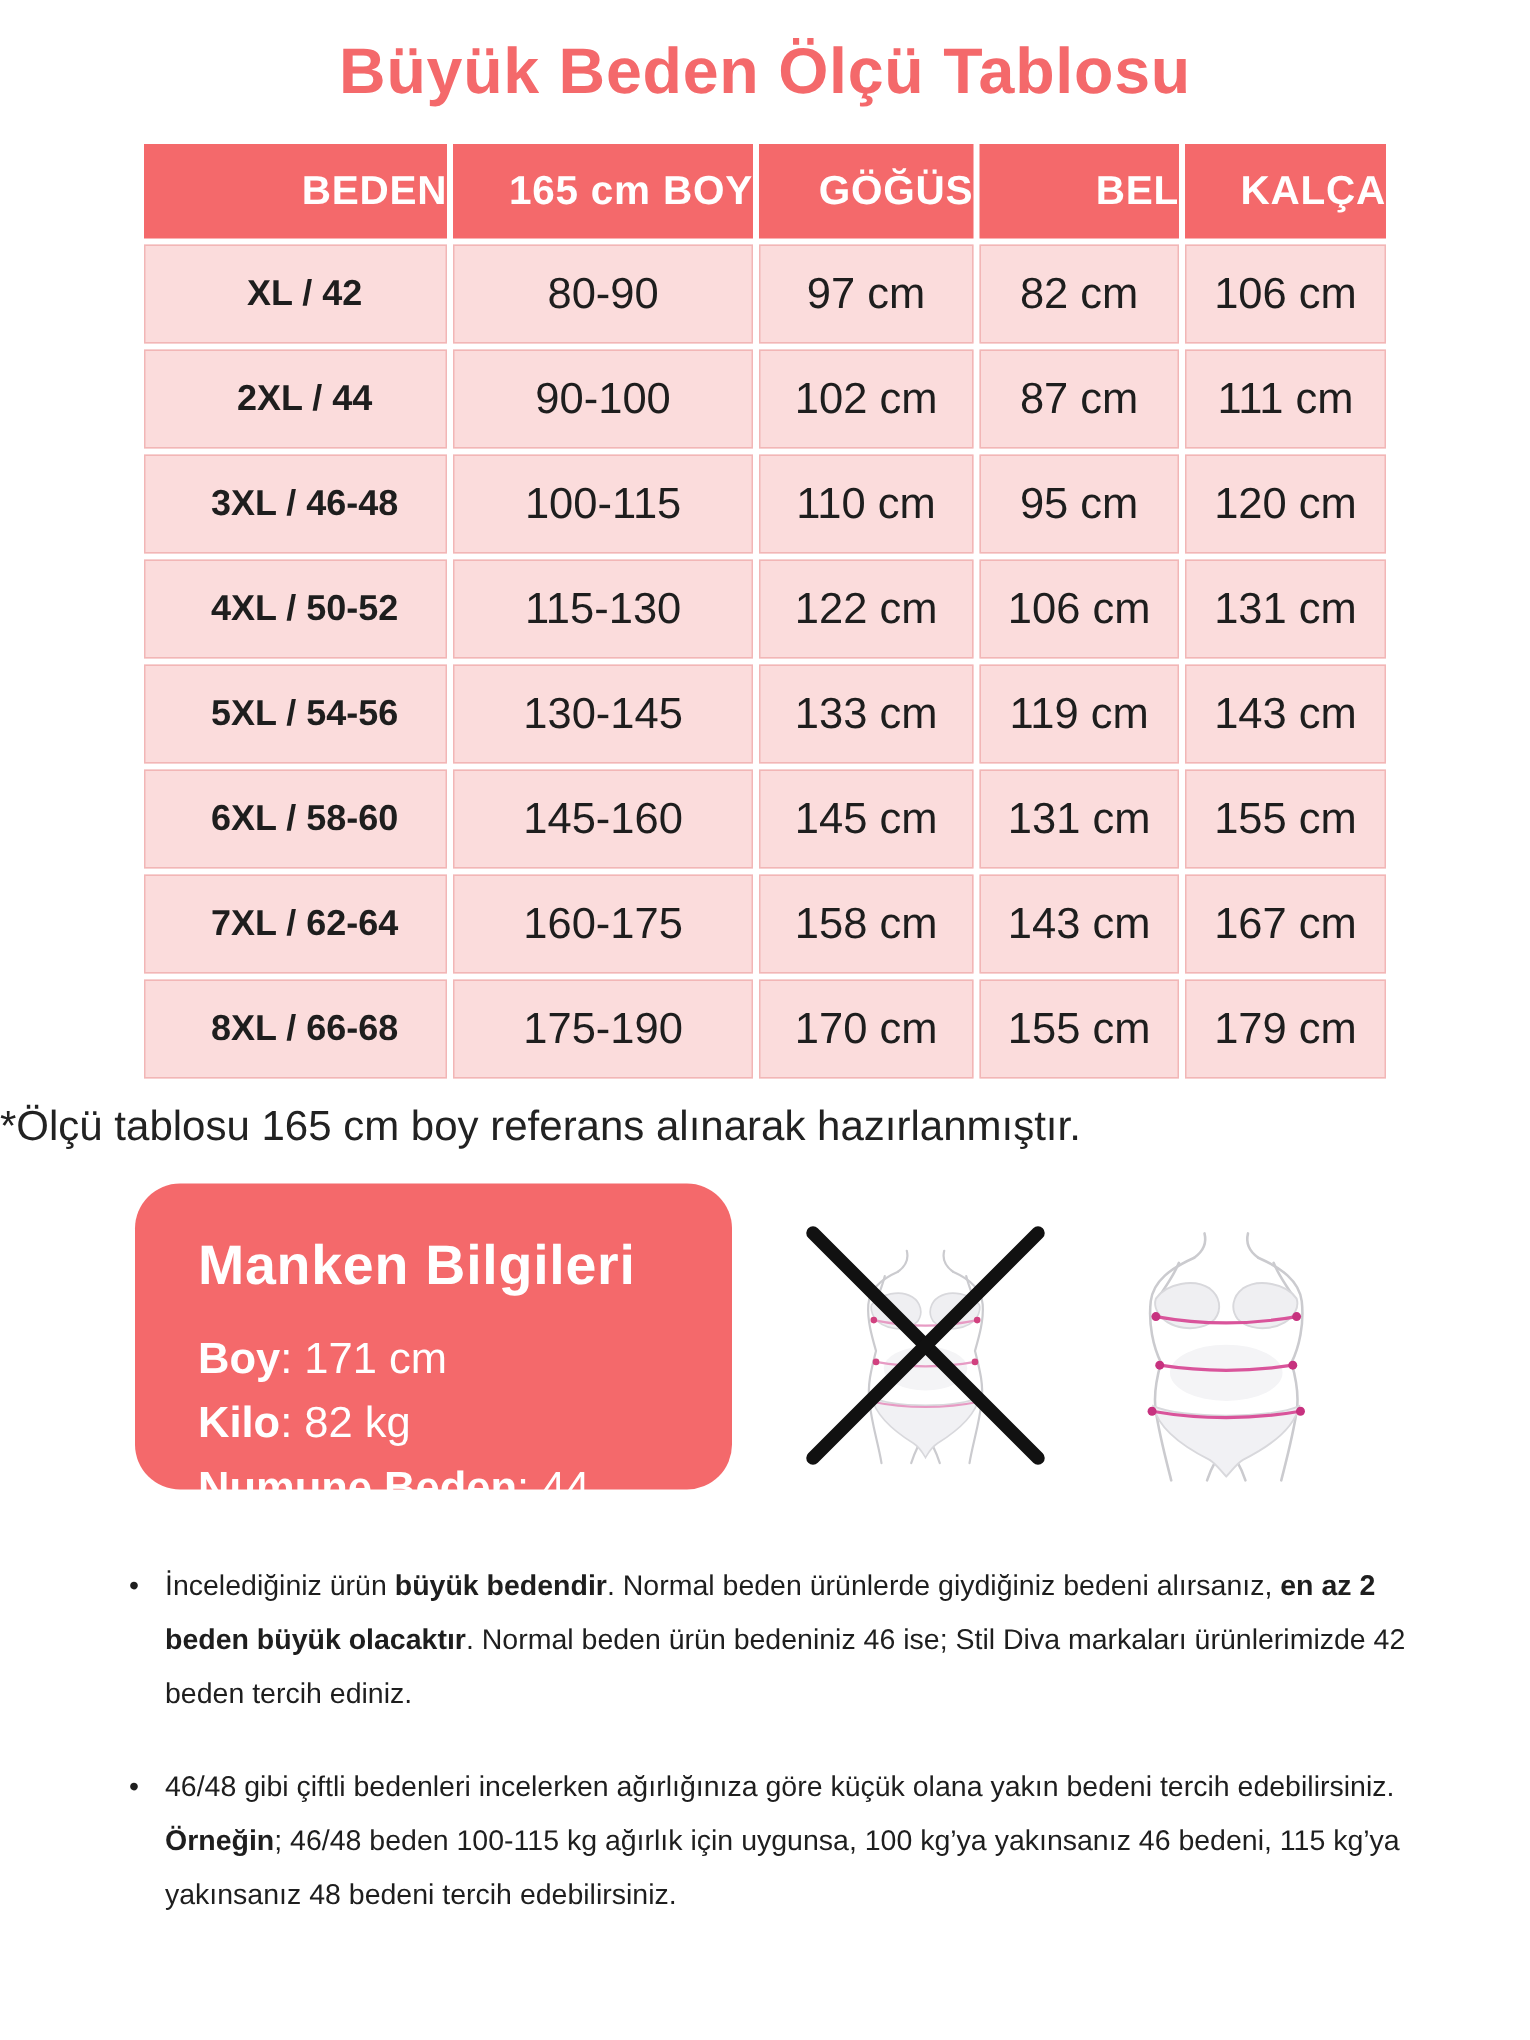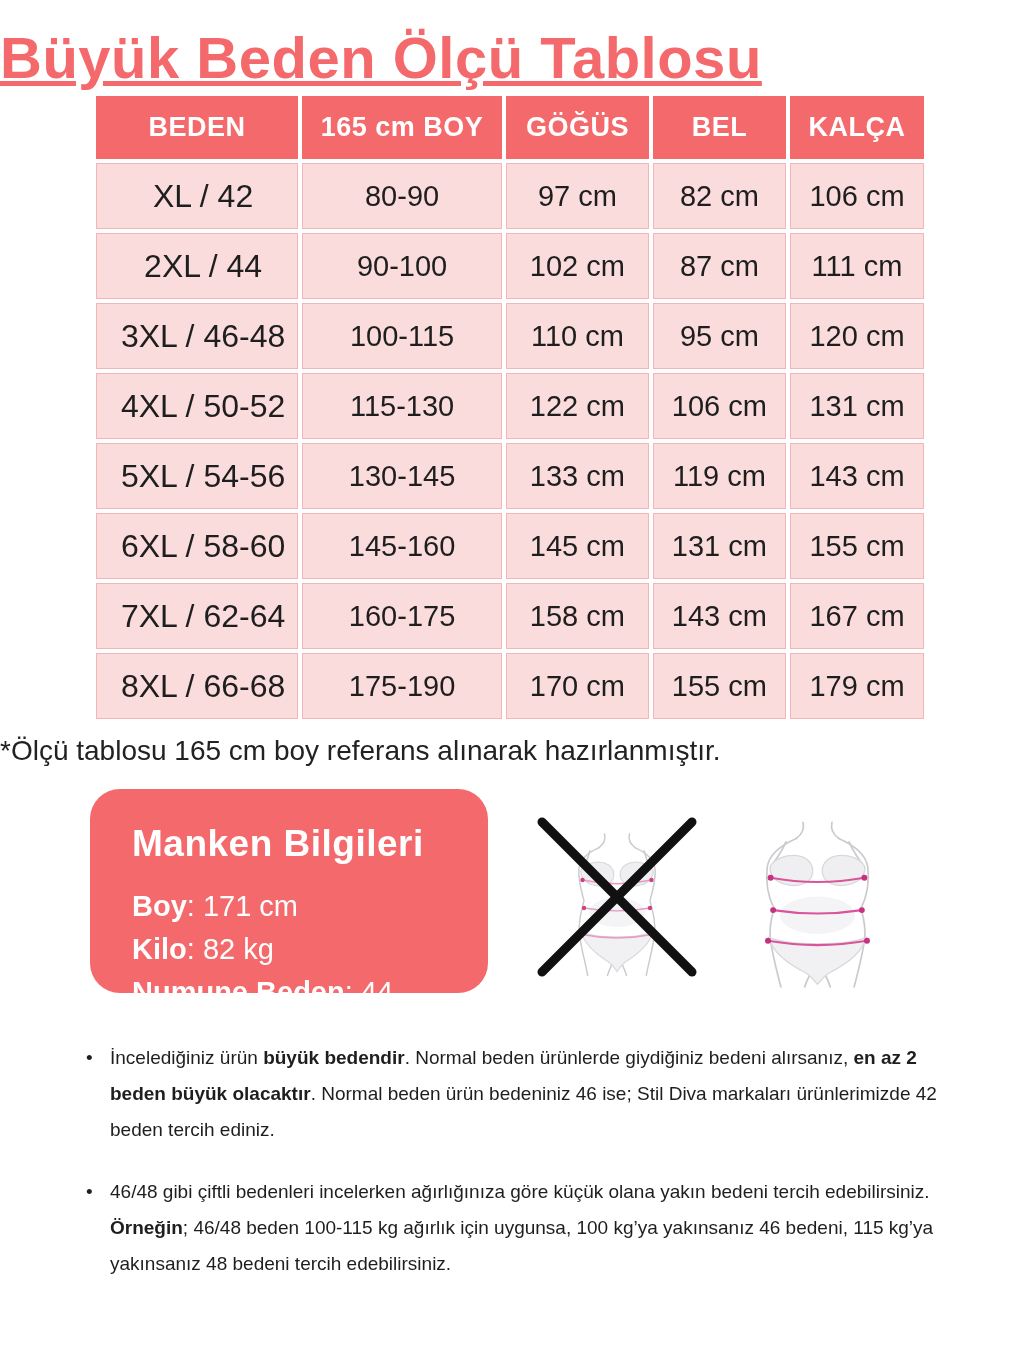--- a/index.html
+++ b/index.html
@@ -9,38 +9,37 @@
     --ink:#1E1E1E;
     --measure:#E05B9E;
   }
   *{margin:0;padding:0;box-sizing:border-box;}
   html,body{background:#fff;}
   body{font-family:"Liberation Sans",sans-serif;color:var(--ink);}
   #page{position:relative;width:1020px;height:1360px;background:#fff;overflow:hidden;}
 
   .page-title{
     position:absolute;top:24px;left:0;width:100%;
-    text-align:left;font-size:58px;font-weight:bold;color:var(--accent);
+    text-align:center;font-size:43px;font-weight:bold;color:var(--accent);
     letter-spacing:.5px;
-    text-decoration:underline;
   }
 
   table.size-table{
     position:absolute;left:92px;top:92px;width:836px;
     border-collapse:separate;border-spacing:4px;table-layout:fixed;
   }
   table.size-table th{
     background:var(--accent);color:#fff;font-size:27px;font-weight:bold;
-    height:63px;text-align:center;vertical-align:middle;letter-spacing:.5px;
+    height:63px;text-align:right;vertical-align:middle;letter-spacing:.5px;
   }
   table.size-table td{
     background:var(--cell-bg);border:1px solid var(--cell-border);
     font-size:29px;text-align:center;vertical-align:middle;height:66px;color:var(--ink);
   }
-  table.size-table td.size-col{font-weight:normal;font-size:32px;padding-left:12px;}
+  table.size-table td.size-col{font-weight:bold;font-size:24px;padding-left:12px;}
 
   .footnote{
     position:absolute;top:735px;left:0;width:100%;
     text-align:left;font-size:28px;color:#222;
   }
 
   .model-box{
     position:absolute;left:90px;top:789px;width:398px;height:204px;
     background:var(--accent);border-radius:30px;color:#fff;
     padding:34px 42px;

